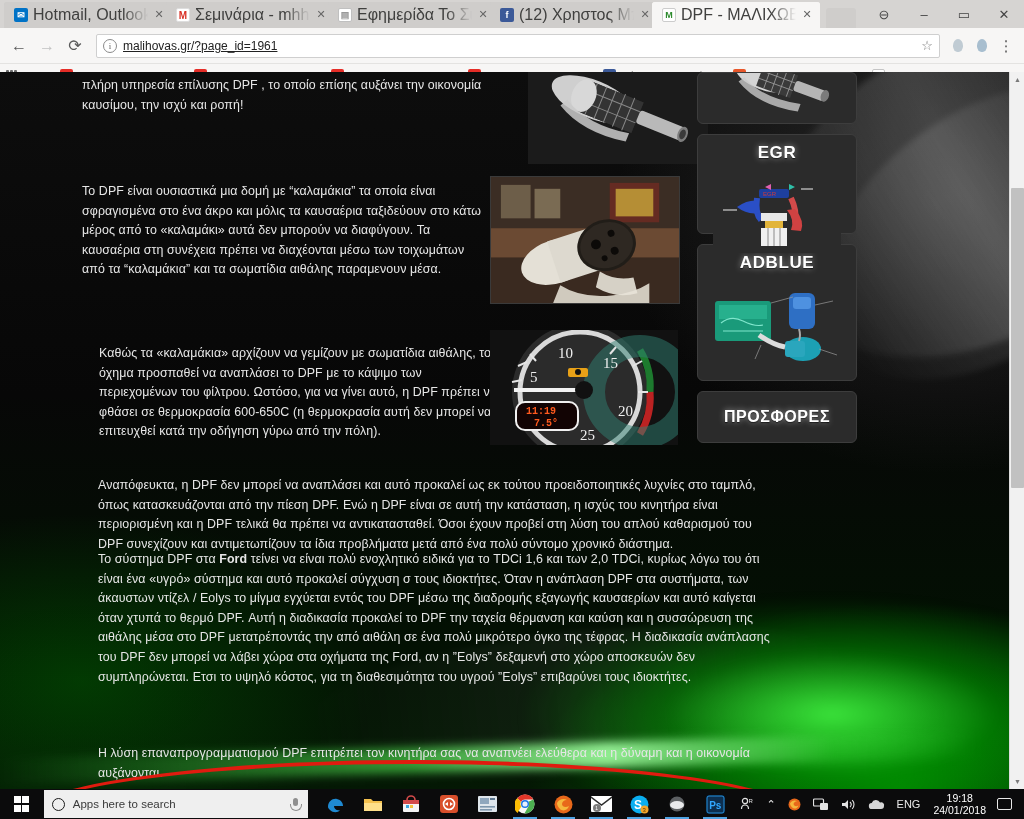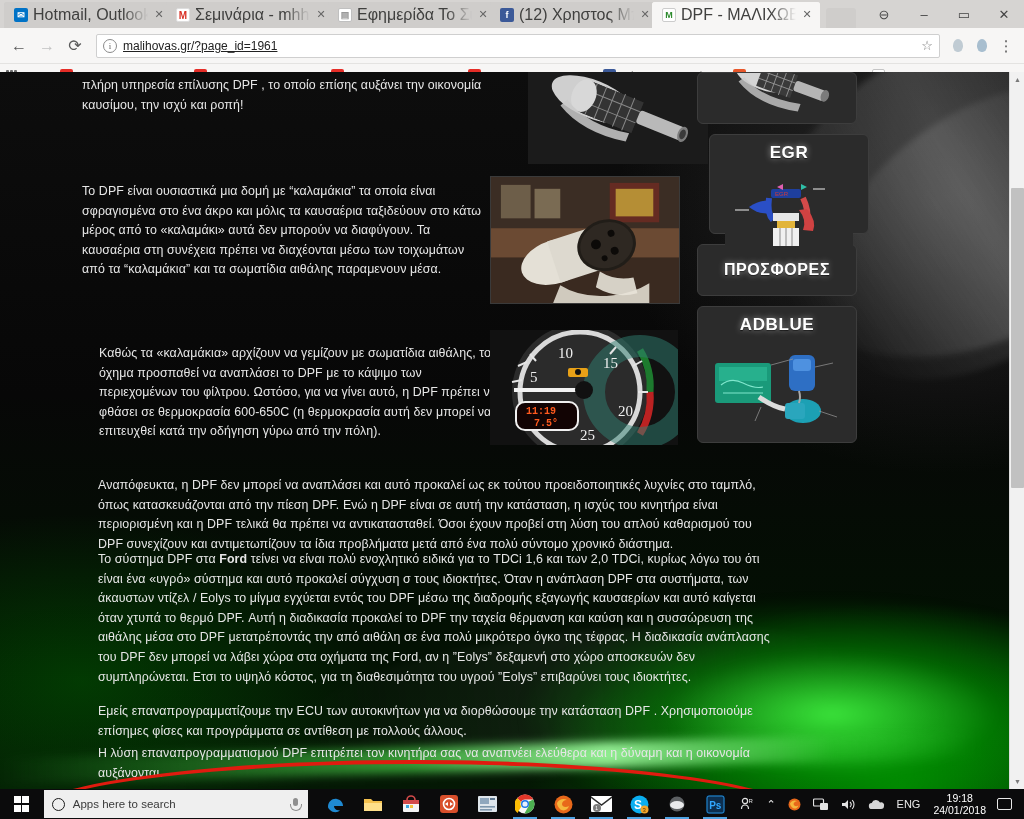--- a/index.html
+++ b/index.html
@@ -462,21 +462,20 @@
             <rect x="26" y="72" width="62" height="28" rx="9" fill="#120404" stroke="#f0f0f0" stroke-width="2"></rect>
             <text x="36" y="84" fill="#ff5a1e" font-family="Liberation Mono, monospace" font-size="10" font-weight="bold">11:19</text>
             <text x="44" y="96" fill="#ff5a1e" font-family="Liberation Mono, monospace" font-size="10" font-weight="bold">7.5°</text>
           </svg>
         </div>
 
         <div class="p wide" style="position:absolute; left:4px; top:404px;">Αναπόφευκτα, η DPF δεν μπορεί να αναπλάσει και αυτό προκαλεί ως εκ τούτου προειδοποιητικές λυχνίες  στο ταμπλό, όπως κατασκευάζονται από την πίεση DPF. Ενώ η DPF είναι σε αυτή την κατάσταση, η ισχύς του κινητήρα είναι περιορισμένη και η DPF τελικά θα πρέπει να αντικατασταθεί. Όσοι έχουν προβεί στη λύση του απλού καθαρισμού του DPF συνεχίζουν και αντιμετωπίζουν τα ίδια προβλήματα μετά από ένα πολύ σύντομο χρονικό διάστημα.</div>
 
         <div class="p wide" style="position:absolute; left:4px; top:478px;"><span>Το σύστημα DPF στα </span><b>Ford</b><span> τείνει  να είναι πολύ ενοχλητικό ειδικά για το TDCi 1,6 και των 2,0 TDCi, κυρίως λόγω του ότι είναι ένα «υγρό» σύστημα και αυτό προκαλεί σύγχυση σ τους ιδιοκτήτες. Όταν η ανάπλαση  DPF στα συστήματα, των άκαυστων ντίζελ / Eolys το μίγμα εγχύεται εντός του DPF μέσω της διαδρομής εξαγωγής καυσαερίων και αυτό καίγεται όταν χτυπά το θερμό DPF. Αυτή η διαδικασία προκαλεί το DPF την ταχεία θέρμανση και καύση και  η συσσώρευση της αιθάλης μέσα στο DPF μετατρέποντάς την από αιθάλη σε ένα πολύ μικρότερο όγκο της τέφρας. Η διαδικασία ανάπλασης  του DPF δεν μπορεί να λάβει χώρα στα οχήματα της Ford, αν η ”Eolys” δεξαμενή στο χώρο αποσκευών δεν συμπληρώνεται. Ετσι το υψηλό κόστος, για τη διαθεσιμότητα του υγρού ”Eolys”  επιβαρύνει  τους ιδιοκτήτες.</span></div>
 
-        <div class="p wide" style="position:absolute; left:4px; top:630px;">Εμείς επαναπρογραμματίζουμε  την ECU των αυτοκινήτων για να διορθώσουμε την κατάσταση DPF . Χρησιμοποιούμε επίσημες φίσες και προγράμματα  σε αντίθεση με πολλούς άλλους.</div>
 
         <div class="p wide" style="position:absolute; left:4px; top:672px;">Η λύση επαναπρογραμματισμού DPF επιτρέπει τον κινητήρα σας να αναπνέει ελεύθερα και η δύναμη και η οικονομία αυξάνονται.</div>
       </div>
 
       <div class="sidebar">
 
         <div class="widget" style="height:52px; padding-top:0; overflow:hidden;">
           <div class="widget-img" style="height:46px; margin-top:-26px;">
             <svg viewBox="0 0 128 70" width="128" height="70">
               <g transform="rotate(20 64 40)">
@@ -491,21 +490,21 @@
                     <line x1="44" y1="38" x2="80" y2="38"></line>
                 </g>
                 <rect x="80" y="27" width="32" height="11" rx="3" fill="#b5b5b5"></rect>
                 <ellipse cx="112" cy="32" rx="4" ry="6" fill="#7b7b7b"></ellipse>
                 <path d="M30 42 q24 14 62 6 l0 8 q-40 8 -66 -8 Z" fill="#c9c9c9" opacity=".8"></path>
               </g>
             </svg>
           </div>
         </div>
 
-        <div class="widget" style="height:100px;margin-left:12px;">
+        <div class="widget" style="height:100px;">
           <div class="widget-title">EGR</div>
           <div class="widget-img" style="height:84px;">
             <svg viewBox="0 0 128 84" width="128" height="84">
               <rect width="128" height="84" fill="#2b2b2b"></rect>
               <rect x="46" y="20" width="30" height="9" rx="2" fill="#1e3f9e"></rect>
               <text x="50" y="27" fill="#cf3b3b" font-size="6" font-family="Liberation Sans, sans-serif">EGR</text>
               <path d="M44 29 q-2 16 4 22" stroke="#2b4fc4" stroke-width="6" fill="none"></path>
               <path d="M78 29 q6 12 4 24" stroke="#d34a4a" stroke-width="6" fill="none"></path>
               <path d="M24 38 q12 -8 22 -6 l0 12 q-12 2 -22 -6 Z" fill="#2a4fc6"></path>
               <path d="M82 40 q10 12 6 22 l-10 -1 q4 -10 -4 -20 Z" fill="#cf4242"></path>
@@ -520,24 +519,20 @@
               <g stroke="#cfcfcf" stroke-width="1.2">
                 <line x1="10" y1="41" x2="24" y2="41"></line>
                   <line x1="88" y1="20" x2="100" y2="20"></line>
               </g>
               <polygon points="52,18 58,15 58,21" fill="#e05fb0"></polygon>
               <polygon points="82,18 76,15 76,21" fill="#2fbfa8"></polygon>
             </svg>
           </div>
         </div>
 
-        <div class="widget" style="height:52px; display:flex; align-items:center; justify-content:center;">
-          <div class="widget-title" style="margin:0; font-size:16px;">ΠΡΟΣΦΟΡΕΣ</div>
-        </div>
-
         <div class="widget" style="height:137px;">
           <div class="widget-title">ADBLUE</div>
           <div class="widget-img" style="height:92px; width:140px;">
             <svg viewBox="0 0 140 92" width="140" height="92">
               <rect width="140" height="92" fill="#2b2b2b"></rect>
               <rect x="8" y="22" width="56" height="40" rx="3" fill="#1a9a7a"></rect>
               <rect x="12" y="26" width="48" height="14" fill="#27b08d"></rect>
               <g stroke="#7fe6cc" stroke-width="1.2" fill="none">
                 <path d="M14 44 q10 -8 22 -2 t20 4"></path>
                 <path d="M16 52 h40"></path>
@@ -550,20 +545,24 @@
               <path d="M92 50 q2 6 0 12" stroke="#aaa" stroke-width="2" fill="none"></path>
               <g stroke="#9a9a9a" stroke-width=".7">
                 <line x1="64" y1="24" x2="86" y2="18"></line>
                 <line x1="108" y1="26" x2="126" y2="22"></line>
                 <line x1="112" y1="70" x2="130" y2="76"></line>
                 <line x1="54" y1="66" x2="48" y2="80"></line>
               </g>
             </svg>
           </div>
         </div>
+
+        <div class="widget" style="height:52px; display:flex; align-items:center; justify-content:center;">
+          <div class="widget-title" style="margin:0; font-size:16px;">ΠΡΟΣΦΟΡΕΣ</div>
+        </div>
       </div>
 
       <div class="annot-ellipse"></div>
     </div>
 
     <div class="scrollbar">
       <div class="sb-arrow">▲</div>
       <div class="sb-thumb"></div>
       <div class="sb-arrow" style="position:absolute; bottom:0;">▼</div>
     </div>

